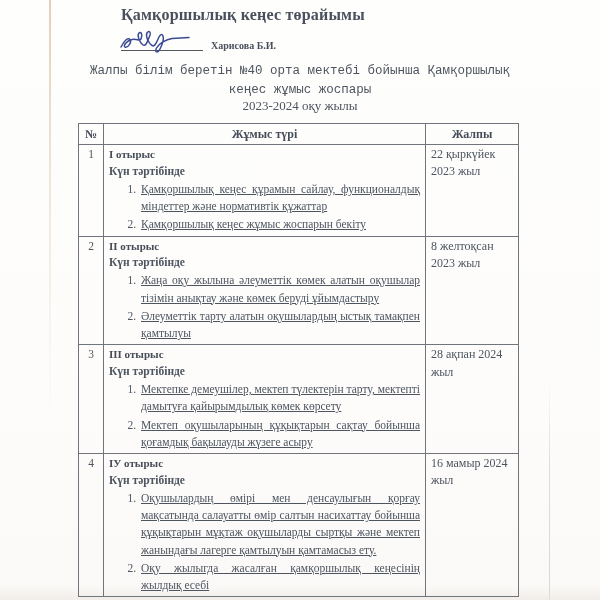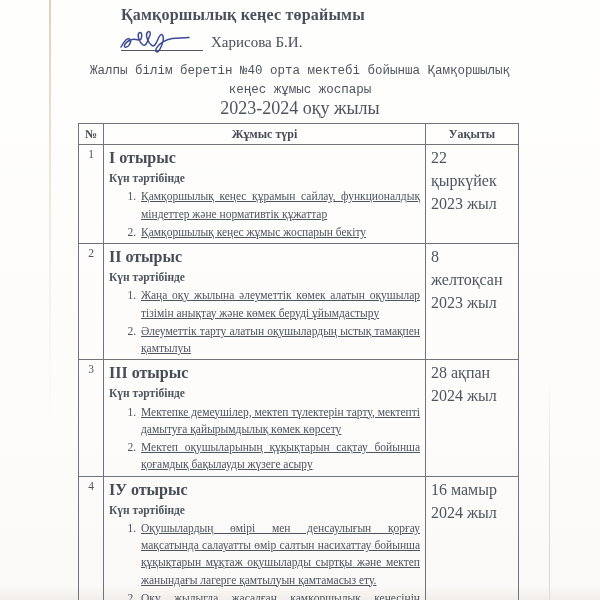--- a/index.html
+++ b/index.html
@@ -34,30 +34,30 @@
 
   
   .sig-block{position:absolute;left:121px;top:6px;}
   .sig-role{font-weight:bold;font-size:16px;letter-spacing:.2px;color:#494f5c;}
   .sig-row{display:flex;align-items:flex-end;margin-top:2px;}
   .sig-line{
     display:inline-block;width:82px;height:24px;position:relative;
     border-bottom:1px solid #53575f;margin-right:8px;
   }
   .sig-line svg{position:absolute;left:-4px;bottom:-4px;}
-  .sig-name{font-weight:normal;font-size:15px;color:#494f5c;padding-bottom:0px;}
+  .sig-name{font-weight:bold;font-size:10px;color:#494f5c;padding-bottom:0px;}
 
   
   .doc-title{
     position:absolute;top:62px;left:70px;width:460px;
     text-align:center;font-size:12.5px;line-height:1.55;color:#4d545f;font-family:Liberation Mono, monospace;
   }
   .doc-subtitle{
     position:absolute;top:98px;left:70px;width:460px;
-    text-align:center;font-size:18px;color:#4d545f;
+    text-align:center;font-size:13px;color:#4d545f;
   }
 
   
   table.plan{
     position:absolute;left:78px;top:123px;
     border-collapse:collapse;table-layout:fixed;width:440px;
     font-size:11.5px;line-height:1.5;color:#4d5560;
   }
   table.plan col.c-num{width:25px;}
   table.plan col.c-work{width:322px;}
@@ -66,22 +66,22 @@
     border:1px solid #70747b;
     vertical-align:top;
     padding:1px 5px;
   }
   table.plan th{
     font-size:12px;font-weight:bold;text-align:center;color:#464c58;
     height:14px;padding:1px 2px;
   }
   td.num-cell{text-align:center;font-size:11.5px;padding-top:2px;}
   td.work-cell{padding:2px 7px 2px 8px;}
-  td.time-cell{padding:2px 4px 2px 6px;font-size:16px;line-height:1.45;}
-  .session-title{font-weight:bold;font-size:16px;color:#464c58;}
+  td.time-cell{padding:2px 4px 2px 6px;font-size:12px;line-height:1.45;}
+  .session-title{font-weight:bold;font-size:11px;color:#464c58;}
   .agenda-label{margin-top:0;font-weight:bold;}
   ol.agenda{
     margin:1px 0 0 0;
     padding:0 0 0 30px;
   }
   ol.agenda li{
     text-align:justify;
     padding-left:2px;
     margin:0 0 1px 0;
     text-decoration:underline;
@@ -114,21 +114,21 @@
   <table class="plan">
     <colgroup>
         <col class="c-num">
         <col class="c-work">
         <col class="c-time">
       </colgroup>
     <thead>
       <tr>
         <th>№</th>
         <th>Жұмыс түрі</th>
-        <th>Уақыты</th>
+        <th>Жалпы</th>
       </tr>
     </thead>
     <tbody>
       <tr class="r1">
         <td class="num-cell">1</td>
         <td class="work-cell">
           <div class="session-title">I отырыс</div>
           <div class="agenda-label">Күн тәртібінде</div>
           <ol class="agenda">
             <li>Қамқоршылық кеңес құрамын сайлау, функционалдық міндеттер және нормативтік құжаттар</li>

